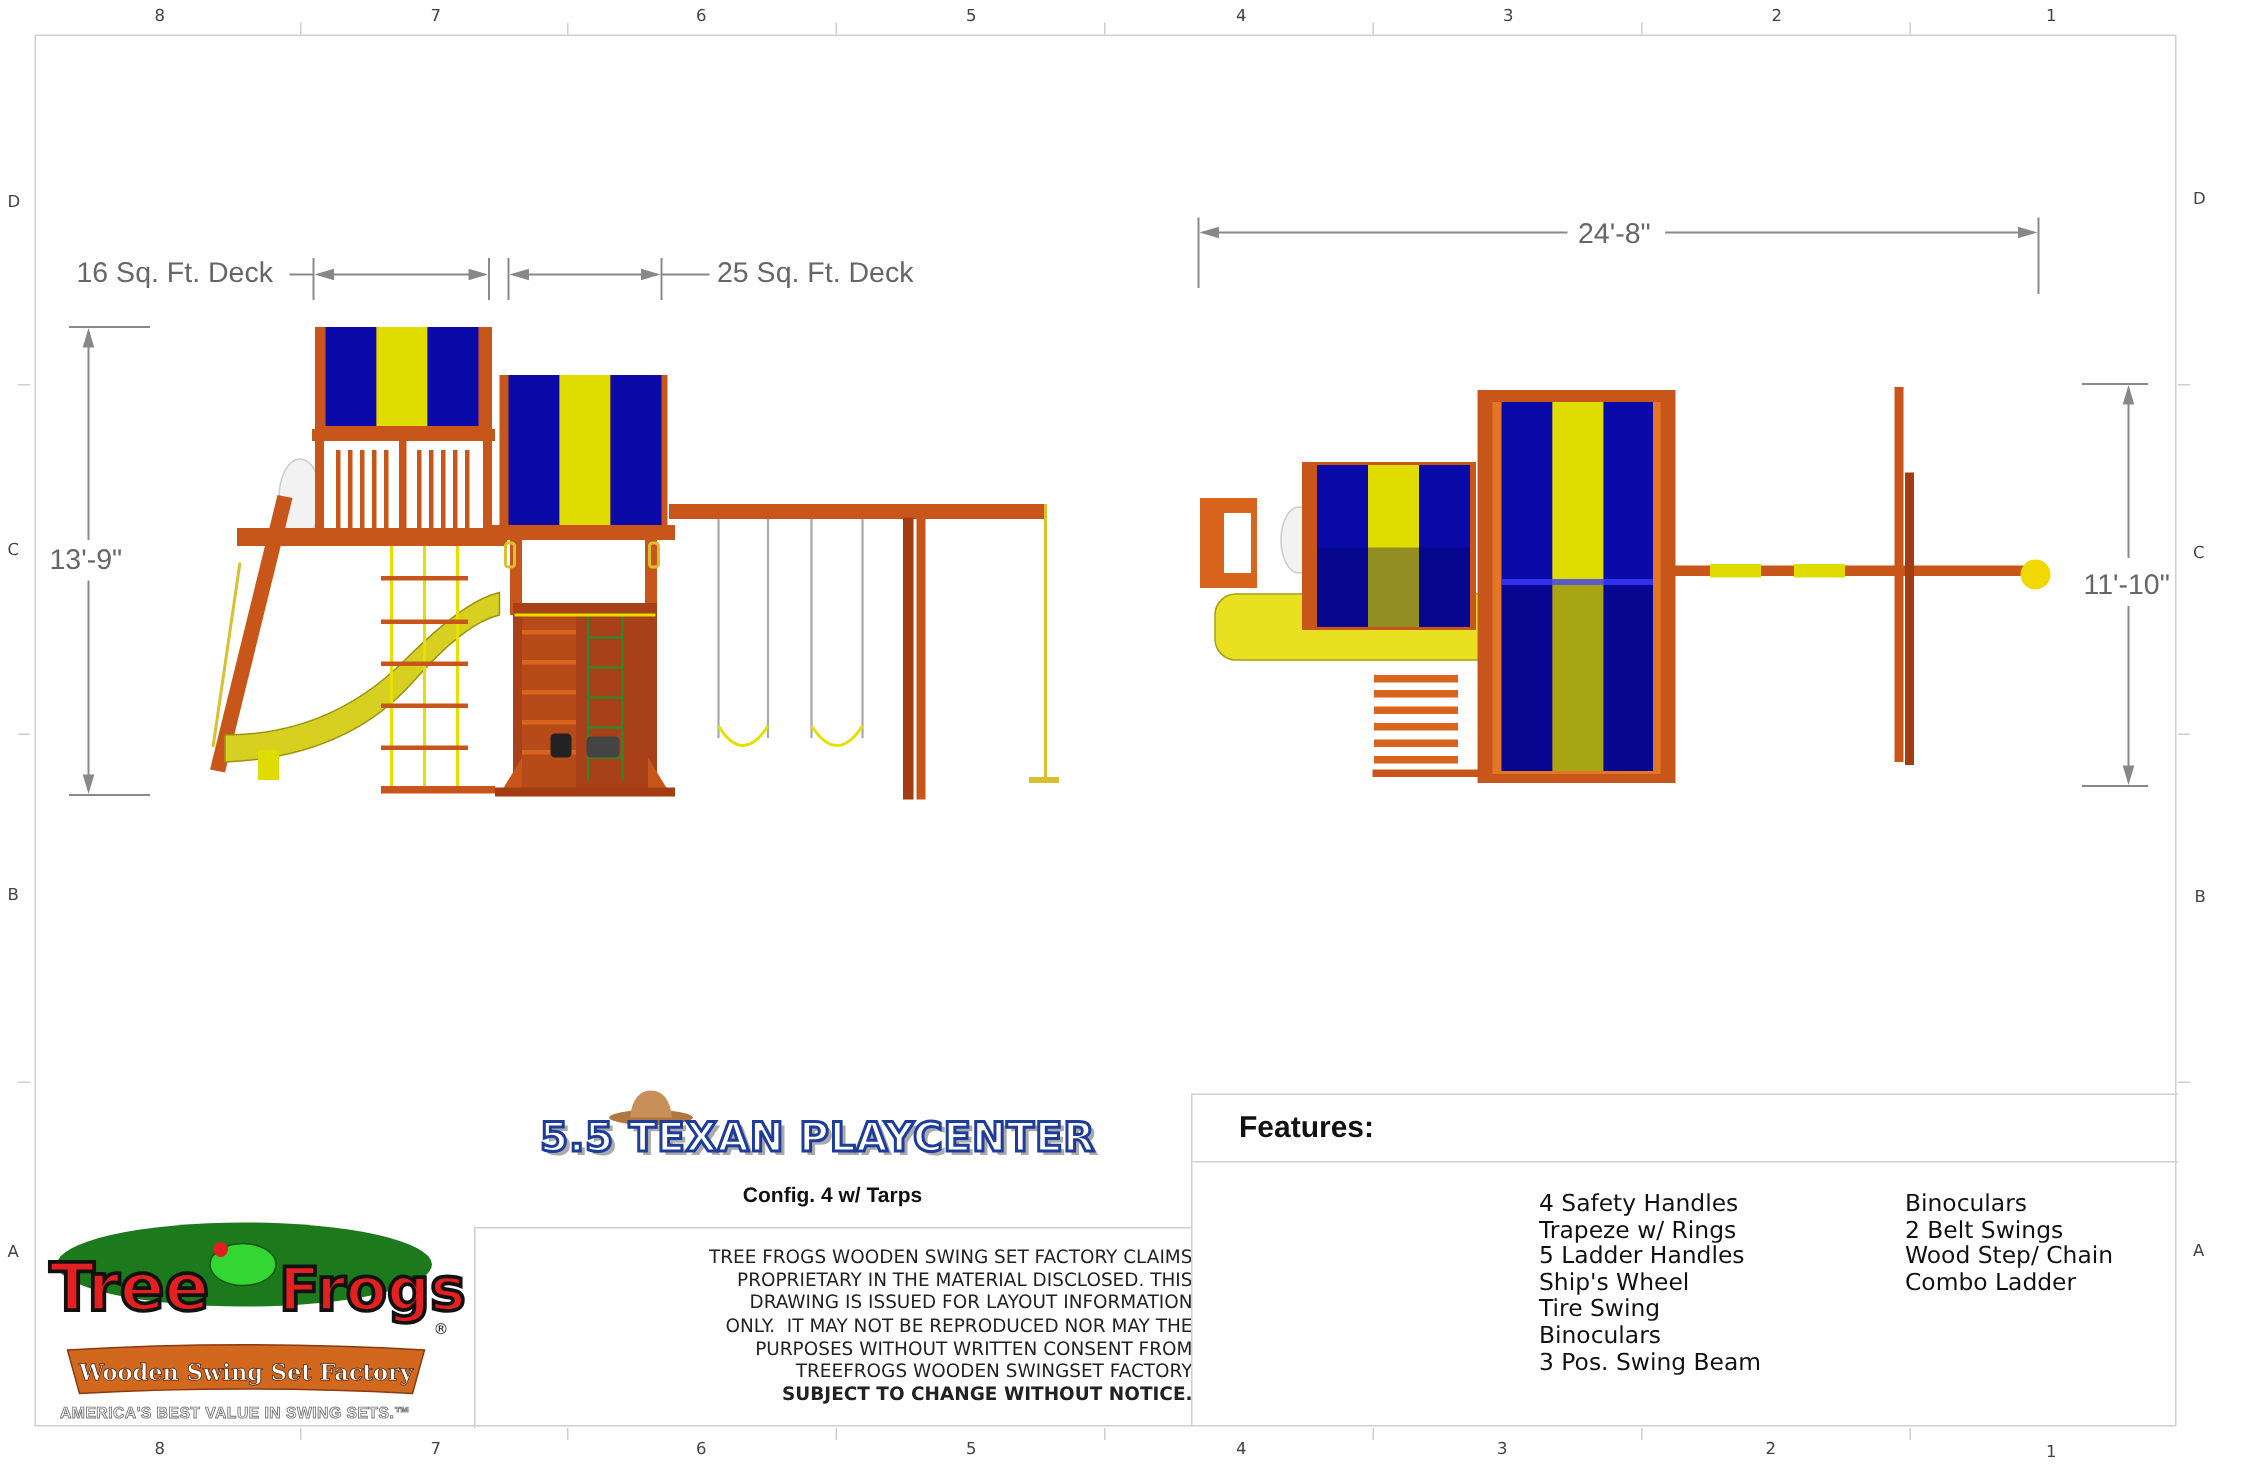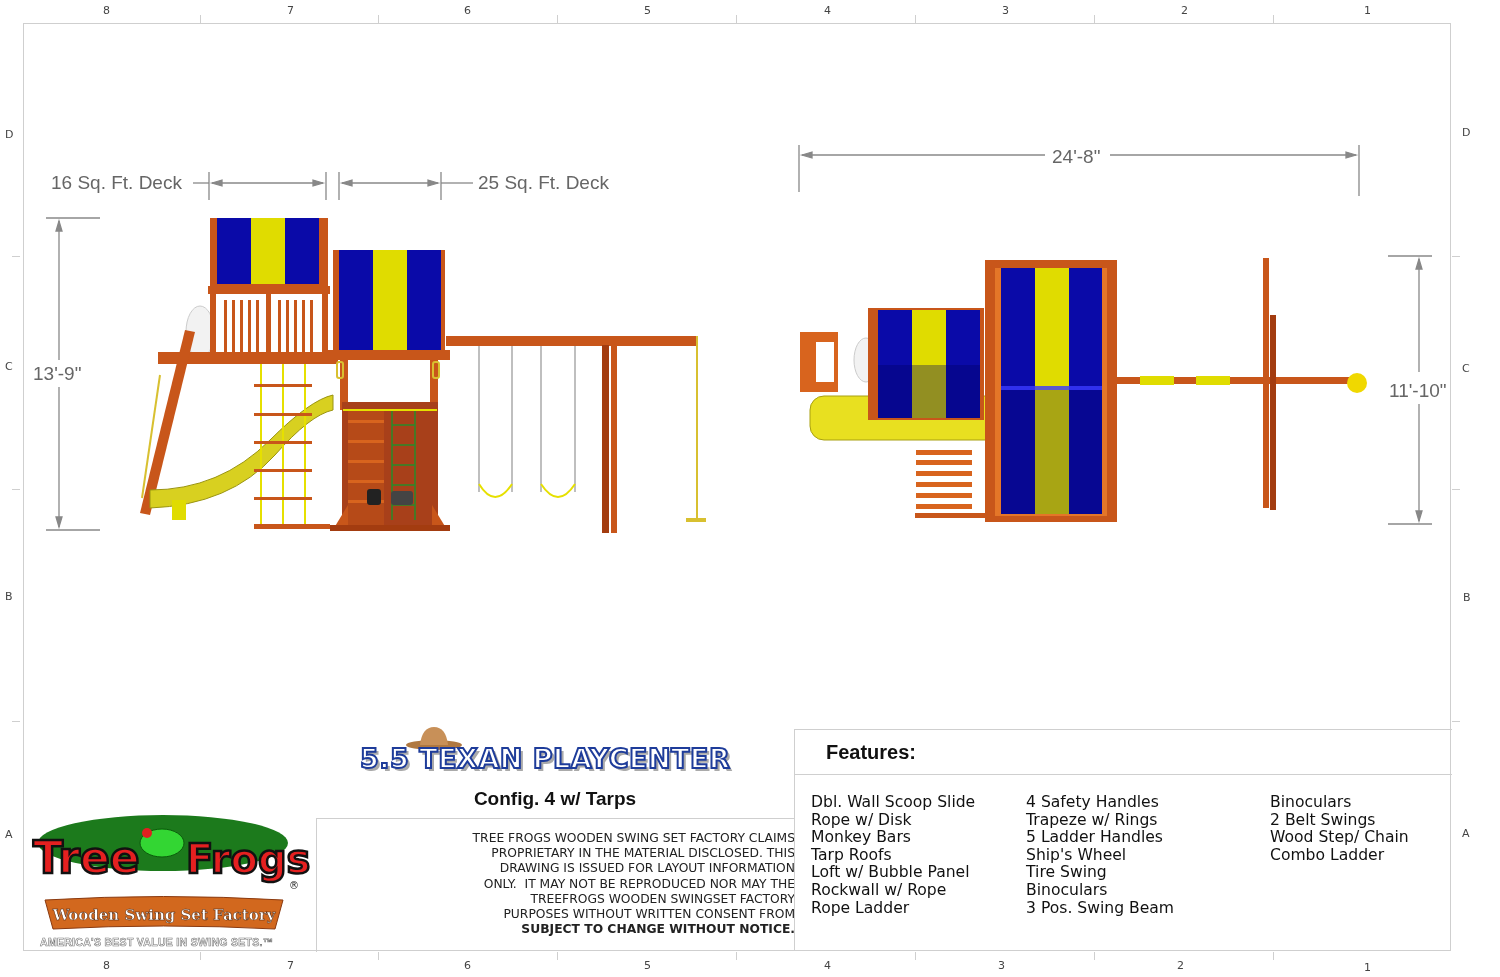--- a/index.html
+++ b/index.html
@@ -6,21 +6,21 @@
   body{width:1500px;height:977px;position:relative;overflow:hidden;font-family:"Liberation Sans",sans-serif;color:#222;}
   .frame{position:absolute;left:23px;top:23px;width:1428px;height:928px;border:1px solid #cfcfcf;box-sizing:border-box;}
   .zone-lbl{position:absolute;font-size:11px;color:#444;font-family:"DejaVu Sans",sans-serif;}
   .tick-v{position:absolute;width:1px;height:8px;background:#cfcfcf;}
   .tick-h{position:absolute;height:1px;width:8px;background:#cfcfcf;}
   .dim-text{position:absolute;font-size:19px;color:#666;white-space:nowrap;}
   svg{position:absolute;overflow:visible;}
   .title-box{position:absolute;left:316px;top:725px;width:478px;height:92px;}
   .product-title{position:absolute;left:44px;top:18px;font-family:"DejaVu Sans",sans-serif;font-weight:bold;font-size:27px;color:#fff;letter-spacing:0.5px;
      -webkit-text-stroke:2px #1e3c9a;text-shadow:3px 3px 0 #aaa;white-space:nowrap;}
-  .config{position:absolute;left:0;width:478px;top:63px;text-align:center;font-weight:bold;font-size:19px;color:#111;}
+  .config{position:absolute;left:0;width:478px;top:63px;text-align:center;font-weight:bold;font-size:14px;color:#111;}
   .disclaimer-box{position:absolute;left:316px;top:818px;width:478px;height:134px;border-top:1px solid #cfcfcf;border-left:1px solid #cfcfcf;box-sizing:border-box;}
   .disclaimer{position:absolute;left:0;top:12px;width:478px;text-align:right;font-family:"DejaVu Sans",sans-serif;font-size:12.3px;line-height:15.2px;color:#222;}
   .disclaimer b{display:block;}
   .features-box{position:absolute;left:794px;top:729px;width:658px;height:222px;border-left:1px solid #cfcfcf;border-top:1px solid #cfcfcf;box-sizing:border-box;}
   .features-hdr{position:absolute;left:0;top:0;width:657px;height:44px;border-bottom:1px solid #cfcfcf;text-align:center;}
   .features-title{position:absolute;left:31px;top:11px;font-size:20px;font-weight:bold;color:#111;}
   .feat-col{position:absolute;top:64px;font-family:"DejaVu Sans",sans-serif;font-size:15.6px;line-height:17.6px;color:#111;}
   .feat-col div{white-space:nowrap;}
   .logo-box{position:absolute;left:23px;top:805px;width:294px;height:146px;}
   .tagline{position:absolute;left:17px;top:131px;font-size:10.5px;font-weight:bold;color:#fff;-webkit-text-stroke:0.6px #777;letter-spacing:0.3px;white-space:nowrap;}
@@ -295,38 +295,29 @@
   <div class="product-title">5.5 TEXAN PLAYCENTER</div>
   <div class="config">Config. 4 w/ Tarps</div>
 </div>
 
 <div class="disclaimer-box">
   <div class="disclaimer">
     <div>TREE FROGS WOODEN SWING SET FACTORY CLAIMS</div>
     <div>PROPRIETARY IN THE MATERIAL DISCLOSED. THIS</div>
     <div>DRAWING IS ISSUED FOR LAYOUT INFORMATION</div>
     <div style="white-space:pre">ONLY.  IT MAY NOT BE REPRODUCED NOR MAY THE</div>
+    <div>PURPOSES WITHOUT WRITTEN CONSENT FROM</div>
     <div>TREEFROGS WOODEN SWINGSET FACTORY</div>
-    <div>PURPOSES WITHOUT WRITTEN CONSENT FROM</div>
     <b>SUBJECT TO CHANGE WITHOUT NOTICE.</b>
   </div>
 </div>
 
 <div class="features-box">
   <div class="features-hdr">
     <span class="features-title">Features:</span>
-  </div>
-  <div class="feat-col" style="left:16px">
-    <div>Dbl. Wall Scoop Slide</div>
-    <div>Rope w/ Disk</div>
-    <div>Monkey Bars</div>
-    <div>Tarp Roofs</div>
-    <div>Loft w/ Bubble Panel</div>
-    <div>Rockwall w/ Rope</div>
-    <div>Rope Ladder</div>
   </div>
   <div class="feat-col" style="left:231px">
     <div>4 Safety Handles</div>
     <div>Trapeze w/ Rings</div>
     <div>5 Ladder Handles</div>
     <div>Ship's Wheel</div>
     <div>Tire Swing</div>
     <div>Binoculars</div>
     <div>3 Pos. Swing Beam</div>
   </div>

